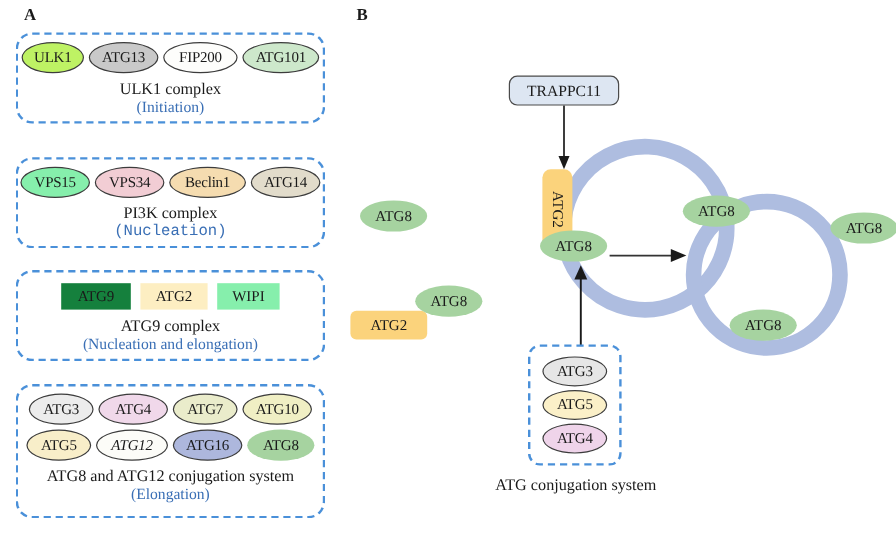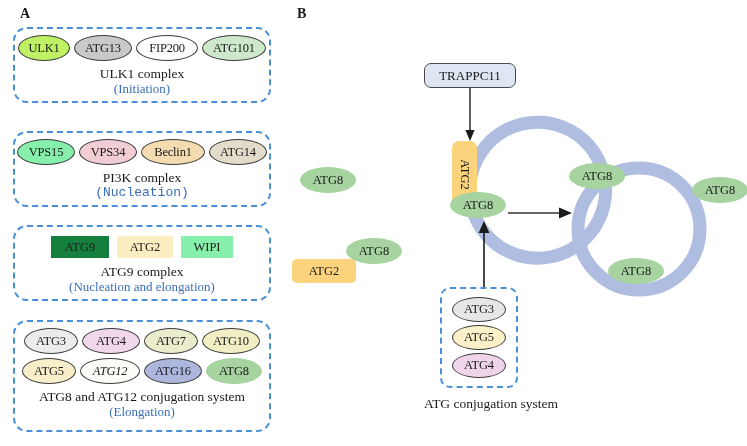--- a/index.html
+++ b/index.html
@@ -287,13 +287,13 @@
     <span>ATG3</span>
   </div>
   <div class="ell" style="width:54px;height:25px;background:#fbf0c8;">
     <span>ATG5</span>
   </div>
   <div class="ell" style="width:54px;height:25px;background:#efd4ea;">
     <span>ATG4</span>
   </div>
 </div>
 
-<div class="conj-caption" style="left:401px; top:396px; width:180px;">ATG conjugation system</div>
+<div class="conj-caption" style="left:367px; top:396px; width:180px;text-align:right;">ATG conjugation system</div>
 
 </body></html>

